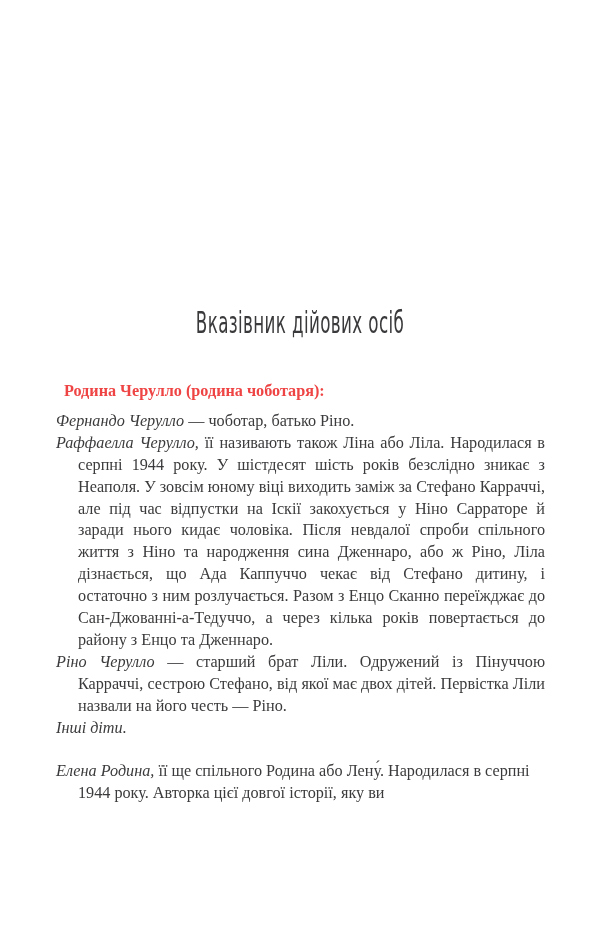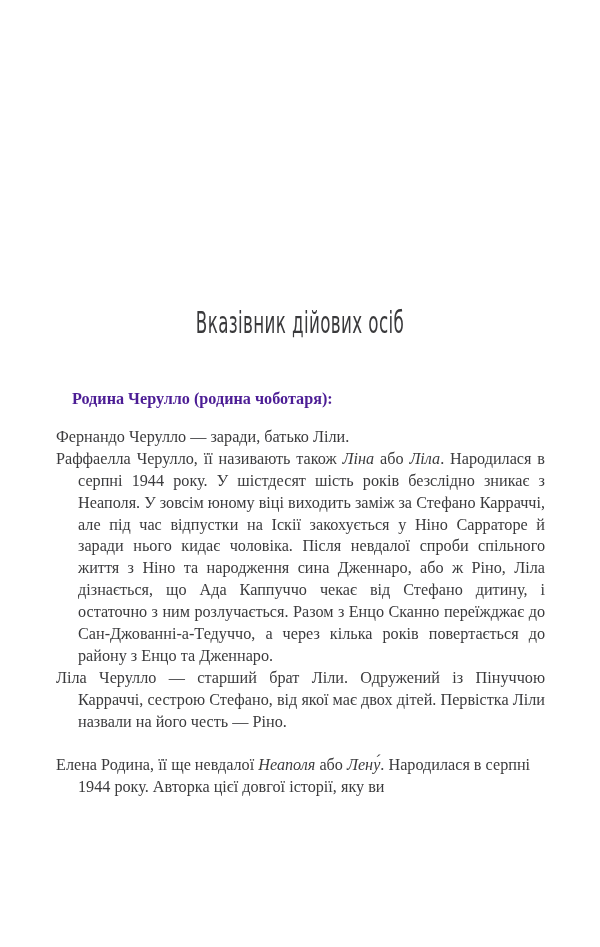--- a/index.html
+++ b/index.html
@@ -54,81 +54,84 @@
     padding: 0;
   }
 
   .section + .section {
     margin-top: 21.9px;
   }
 
   .family-heading {
     font-weight: bold;
     font-style: normal;
-    color: #4c1d95;
-    margin: 16px;
+    color: #ef4444;
+    margin: 8px;
     text-align: left;
   }
 
   .entry {
     margin: 0;
     padding-left: 22px;
     text-indent: -22px;
     text-align: justify;
   }
 
   .entry.last-left {
     text-align: left;
   }
 
   .nm {
+    font-style: italic;
     margin-top: 24px;
   }
 
   .alias {
-    font-style: italic;
   }
 
   .dash {
     font-style: normal;
   }
 </style>
 </head>
 <body>
 
 <div class="page">
 
   <h1 class="page-title">Вказівник дійових осіб</h1>
 
   <div class="body-col">
 
     <div class="section">
 
       <p class="family-heading">Родина Черулло (родина чоботаря):</p>
 
       <p class="entry">
-        <span class="nm">Фернандо Черулло</span><span class="dash"> — </span><span>заради, батько Ліли.</span>
+        <span class="nm">Фернандо Черулло</span><span class="dash"> — </span><span>чоботар, батько Ріно.</span>
       </p>
 
 
       <p class="entry">
         <span class="nm">Раффаелла Черулло,</span><span class="dash"> </span><span>її називають також </span><span class="alias">Ліна</span><span> або </span><span class="alias">Ліла</span><span>. Народилася в серпні 1944 року. У шістдесят шість років безслідно зникає з Неаполя. У зовсім юному віці виходить заміж за Стефано Карраччі, але під час відпустки на Іскії закохується у Ніно Сарраторе й заради нього кидає чоловіка. Після невдалої спроби спільного життя з Ніно та народження сина Дженнаро, або ж Ріно, Ліла дізнається, що Ада Каппуччо чекає від Стефано дитину, і остаточно з ним розлучається. Разом з Енцо Сканно переїжджає до Сан-Джованні-а-Тедуччо, а через кілька років повертається до району з Енцо та Дженнаро.</span>
       </p>
 
       <p class="entry">
-        <span class="nm">Ліла Черулло</span><span class="dash"> — </span><span>старший брат Ліли. Одружений із Пінуччою Карраччі, сестрою Стефано, від якої має двох дітей. Первістка Ліли назвали на його честь — Ріно.</span>
+        <span class="nm">Ріно Черулло</span><span class="dash"> — </span><span>старший брат Ліли. Одружений із Пінуччою Карраччі, сестрою Стефано, від якої має двох дітей. Первістка Ліли назвали на його честь — Ріно.</span>
       </p>
 
+      <p class="entry last-left">
+        <span class="nm">Інші діти.</span>
+      </p>
 
     </div>
 
     <div class="section">
 
 
       <p class="entry last-left">
-        <span class="nm">Елена Родина,</span><span class="dash"> </span><span>її ще невдалої </span><span class="alias">Неаполя</span><span> або </span><span class="alias">Лену́</span><span>. Народилася в серпні 1944 року. Авторка цієї довгої історії, яку ви</span>
+        <span class="nm">Елена Родина,</span><span class="dash"> </span><span>її ще спільного </span><span class="alias">Родина</span><span> або </span><span class="alias">Лену́</span><span>. Народилася в серпні 1944 року. Авторка цієї довгої історії, яку ви</span>
       </p>
 
     </div>
 
   </div>
 
 </div>
 
 </body></html>

